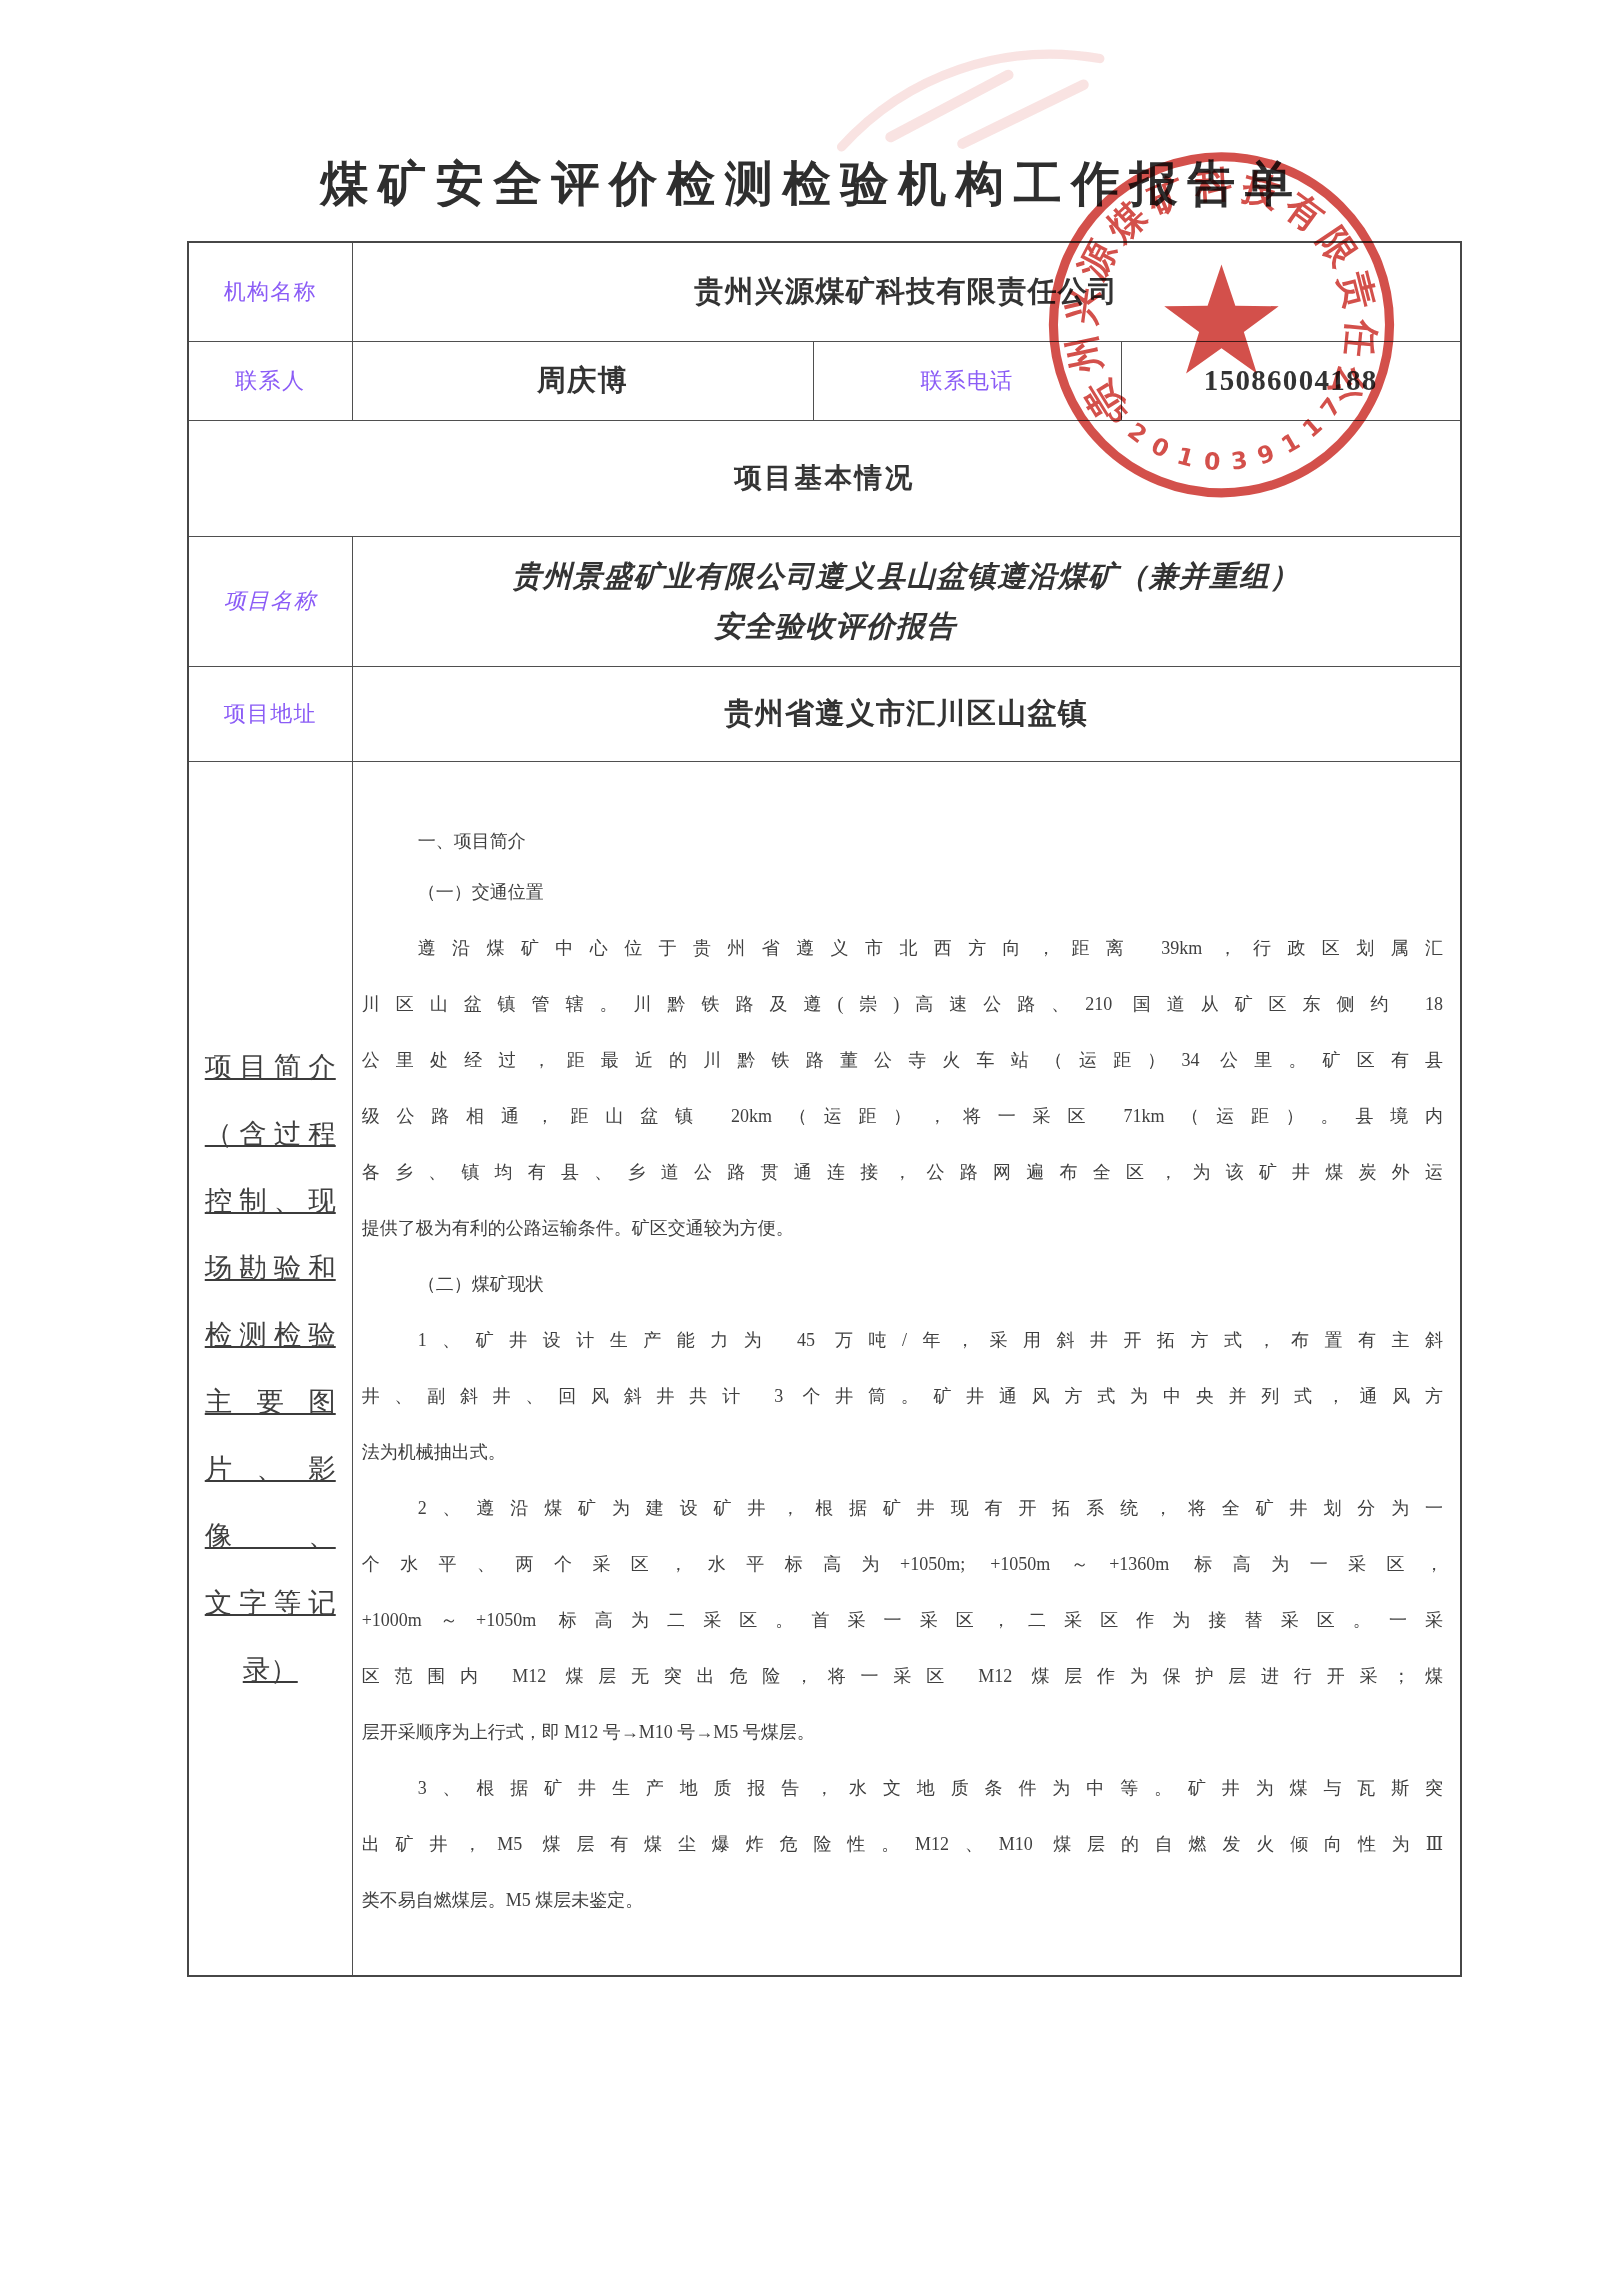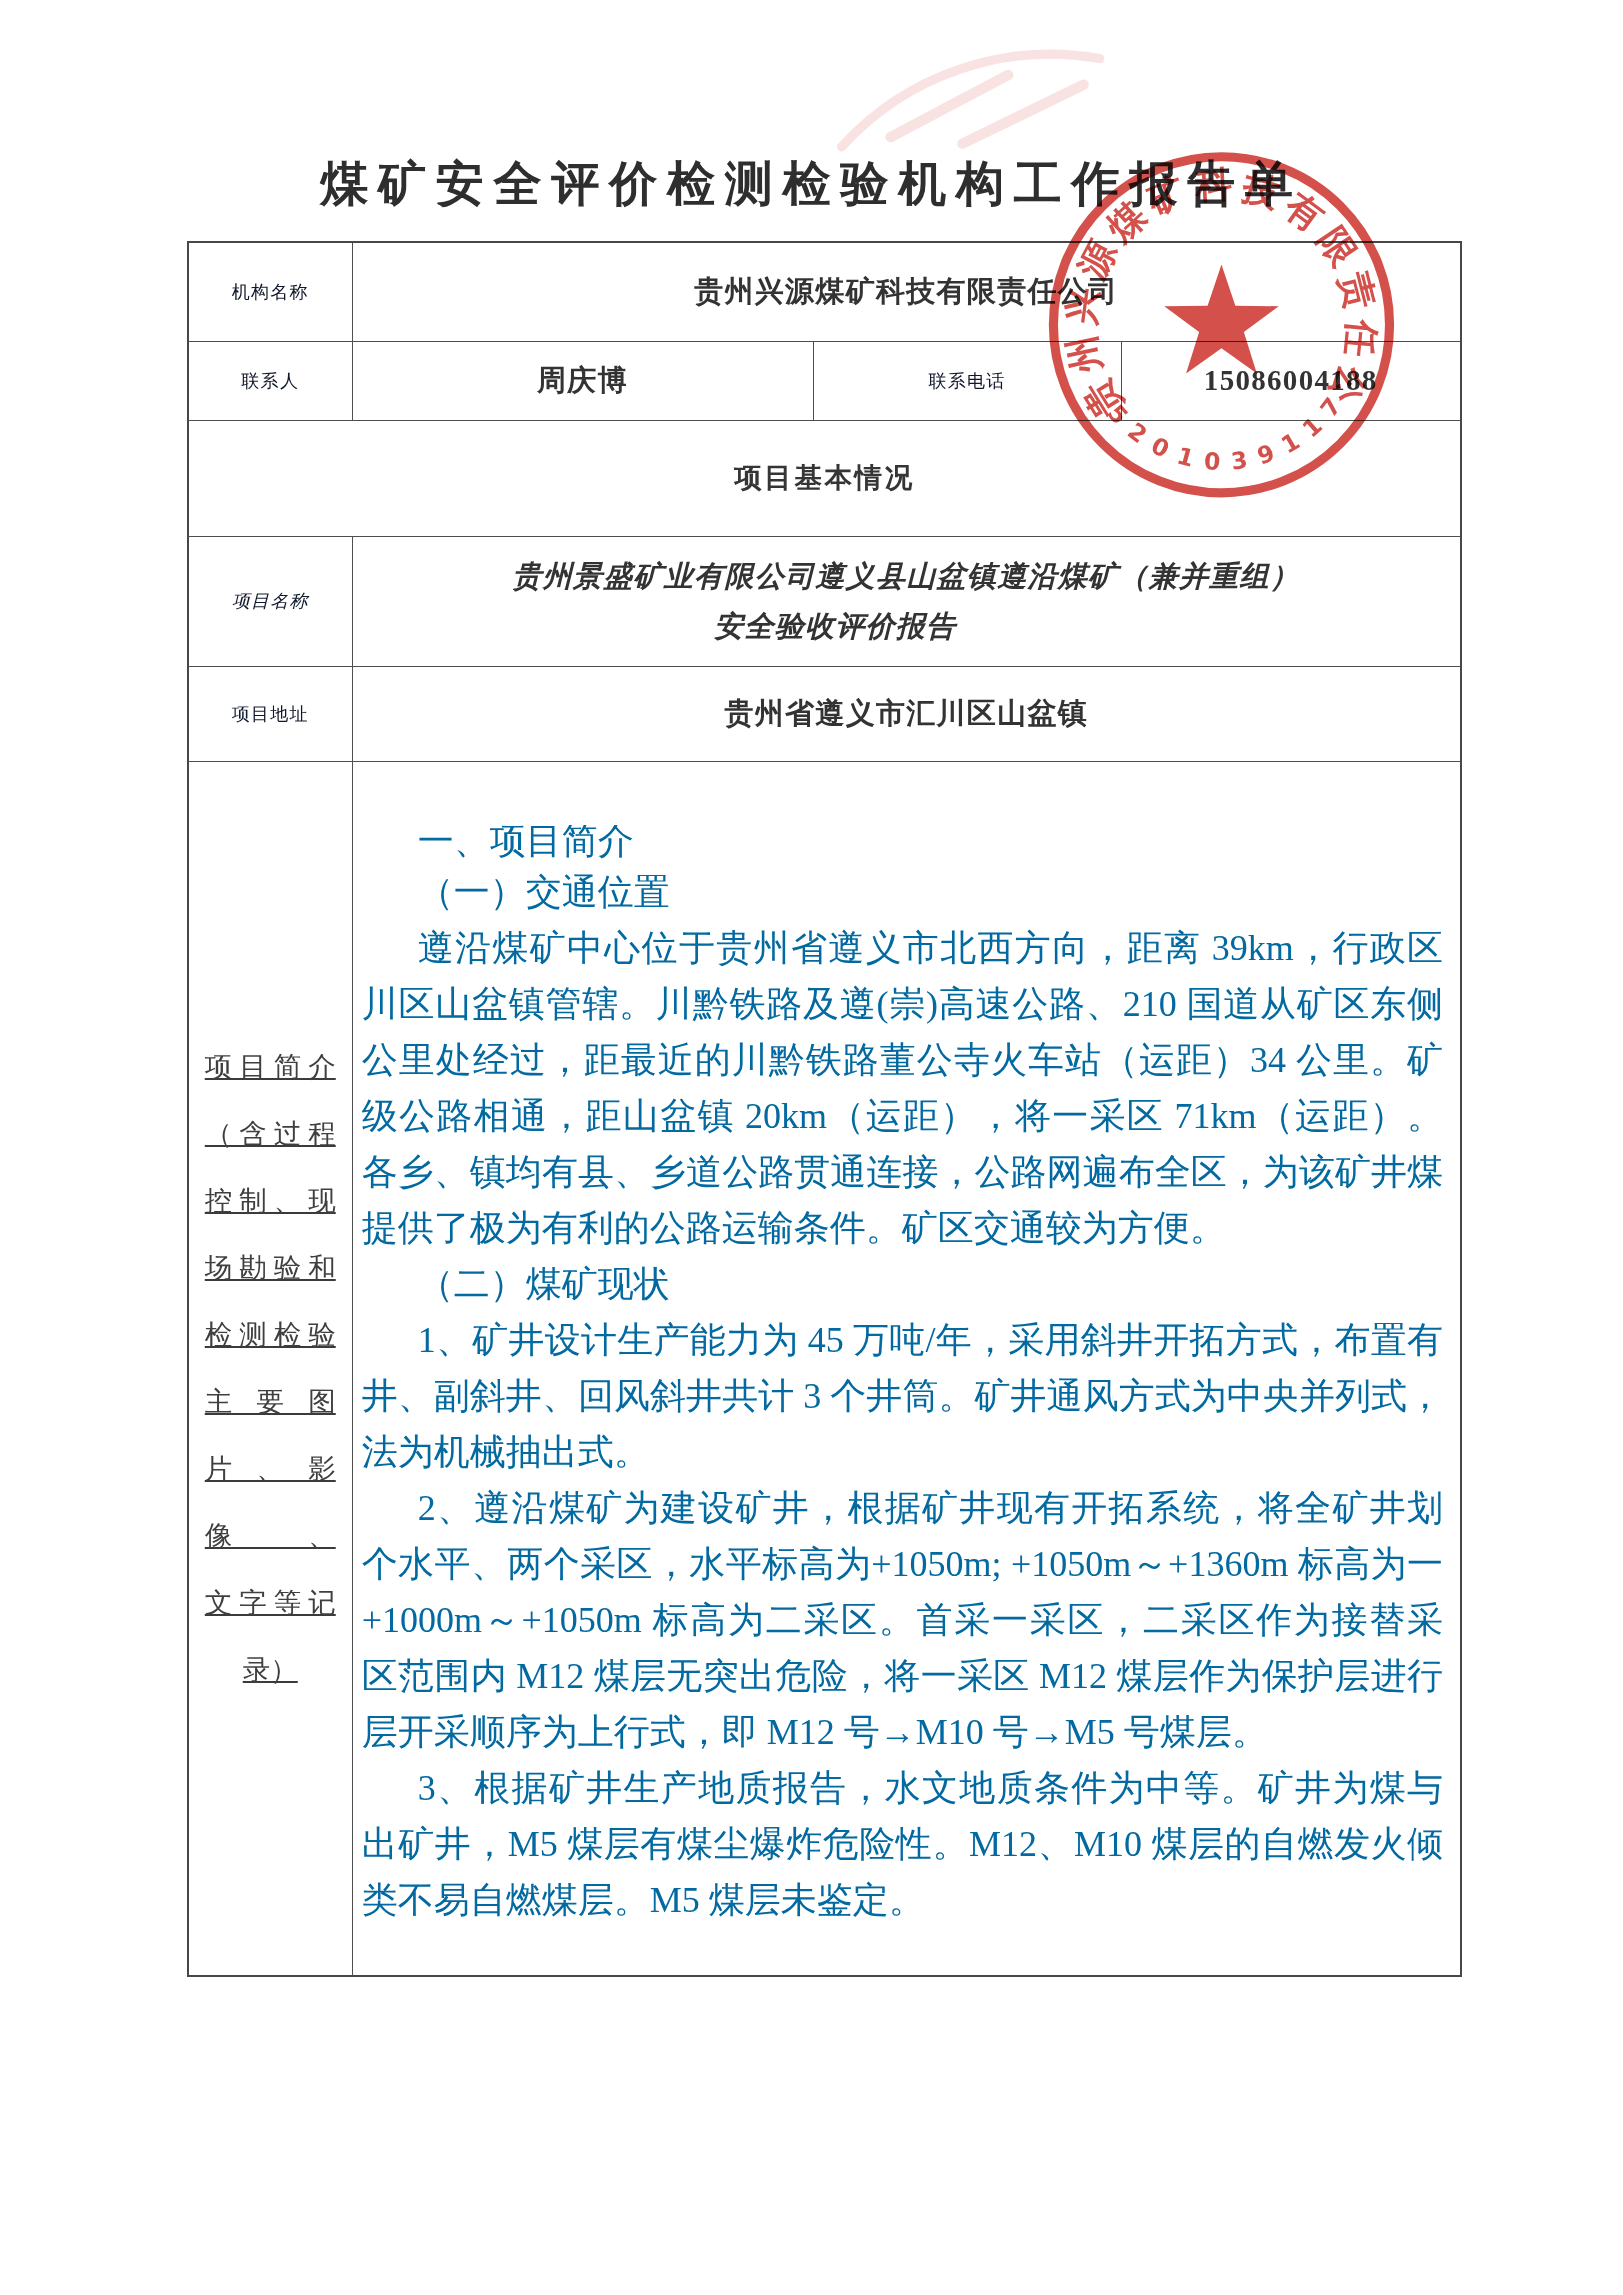--- a/index.html
+++ b/index.html
@@ -29,21 +29,21 @@
   table.form td{
     border:1.3px solid #4f4f4f;
     padding:0;
     vertical-align:middle;
   }
   table.form{border:2px solid #474747;}
   col.c1{width:164px;} col.c2{width:461px;} col.c3{width:308px;} col.c4{width:340px;}
   tr.r1{height:99px;} tr.r2{height:93px;} tr.r3{height:79px;}
   tr.r4{height:116px;} tr.r5{height:130px;font-style:italic;} tr.r6{height:95px;} tr.r7{height:1215px;}
   .lbl{
-    text-align:center;font-size:18px;color:#0f172a;letter-spacing:1.3px;
+    text-align:center;font-size:22px;color:#8b5cf6;letter-spacing:1.3px;
   }
   .lbl .ln{line-height:35px;}
   .val{
     text-align:center;font-size:29px;font-weight:bold;color:#333;letter-spacing:1.3px;
   }
   .section-head{
     text-align:center;font-size:27.5px;font-weight:bold;color:#353535;letter-spacing:2.6px;margin-top:44px;
   }
   .pname-l1{line-height:50px;}
   .pname-l2{line-height:50px;transform:translateX(-71px);}
@@ -56,21 +56,21 @@
   .intro-label-box div{
     width:131px;margin:0 auto;
     font-size:27.5px;color:#3f3f3f;line-height:67px;
     text-align:justify;text-align-last:justify;
   }
   .intro-label-box div:last-child{text-align-last:center;}
   td.intro-body{vertical-align:top;}
   .body-box{padding:17px 17px 0 9.2px;}
   .body-box div{
     height:56px;line-height:56px;overflow:hidden;
-    font-size:36px;color:#0369a1;
+    font-size:18px;color:#404040;
     text-align:left;
   }
   .body-box div.first{height:39px;line-height:33px;}
   .body-box div.indent{padding-left:56px;}
   .body-box div.full{text-align:justify;text-align-last:justify;}
   
   .stamp{
     position:absolute;left:812px;top:39px;width:628px;height:497px;
     mix-blend-mode:multiply;opacity:.92;
     pointer-events:none;

